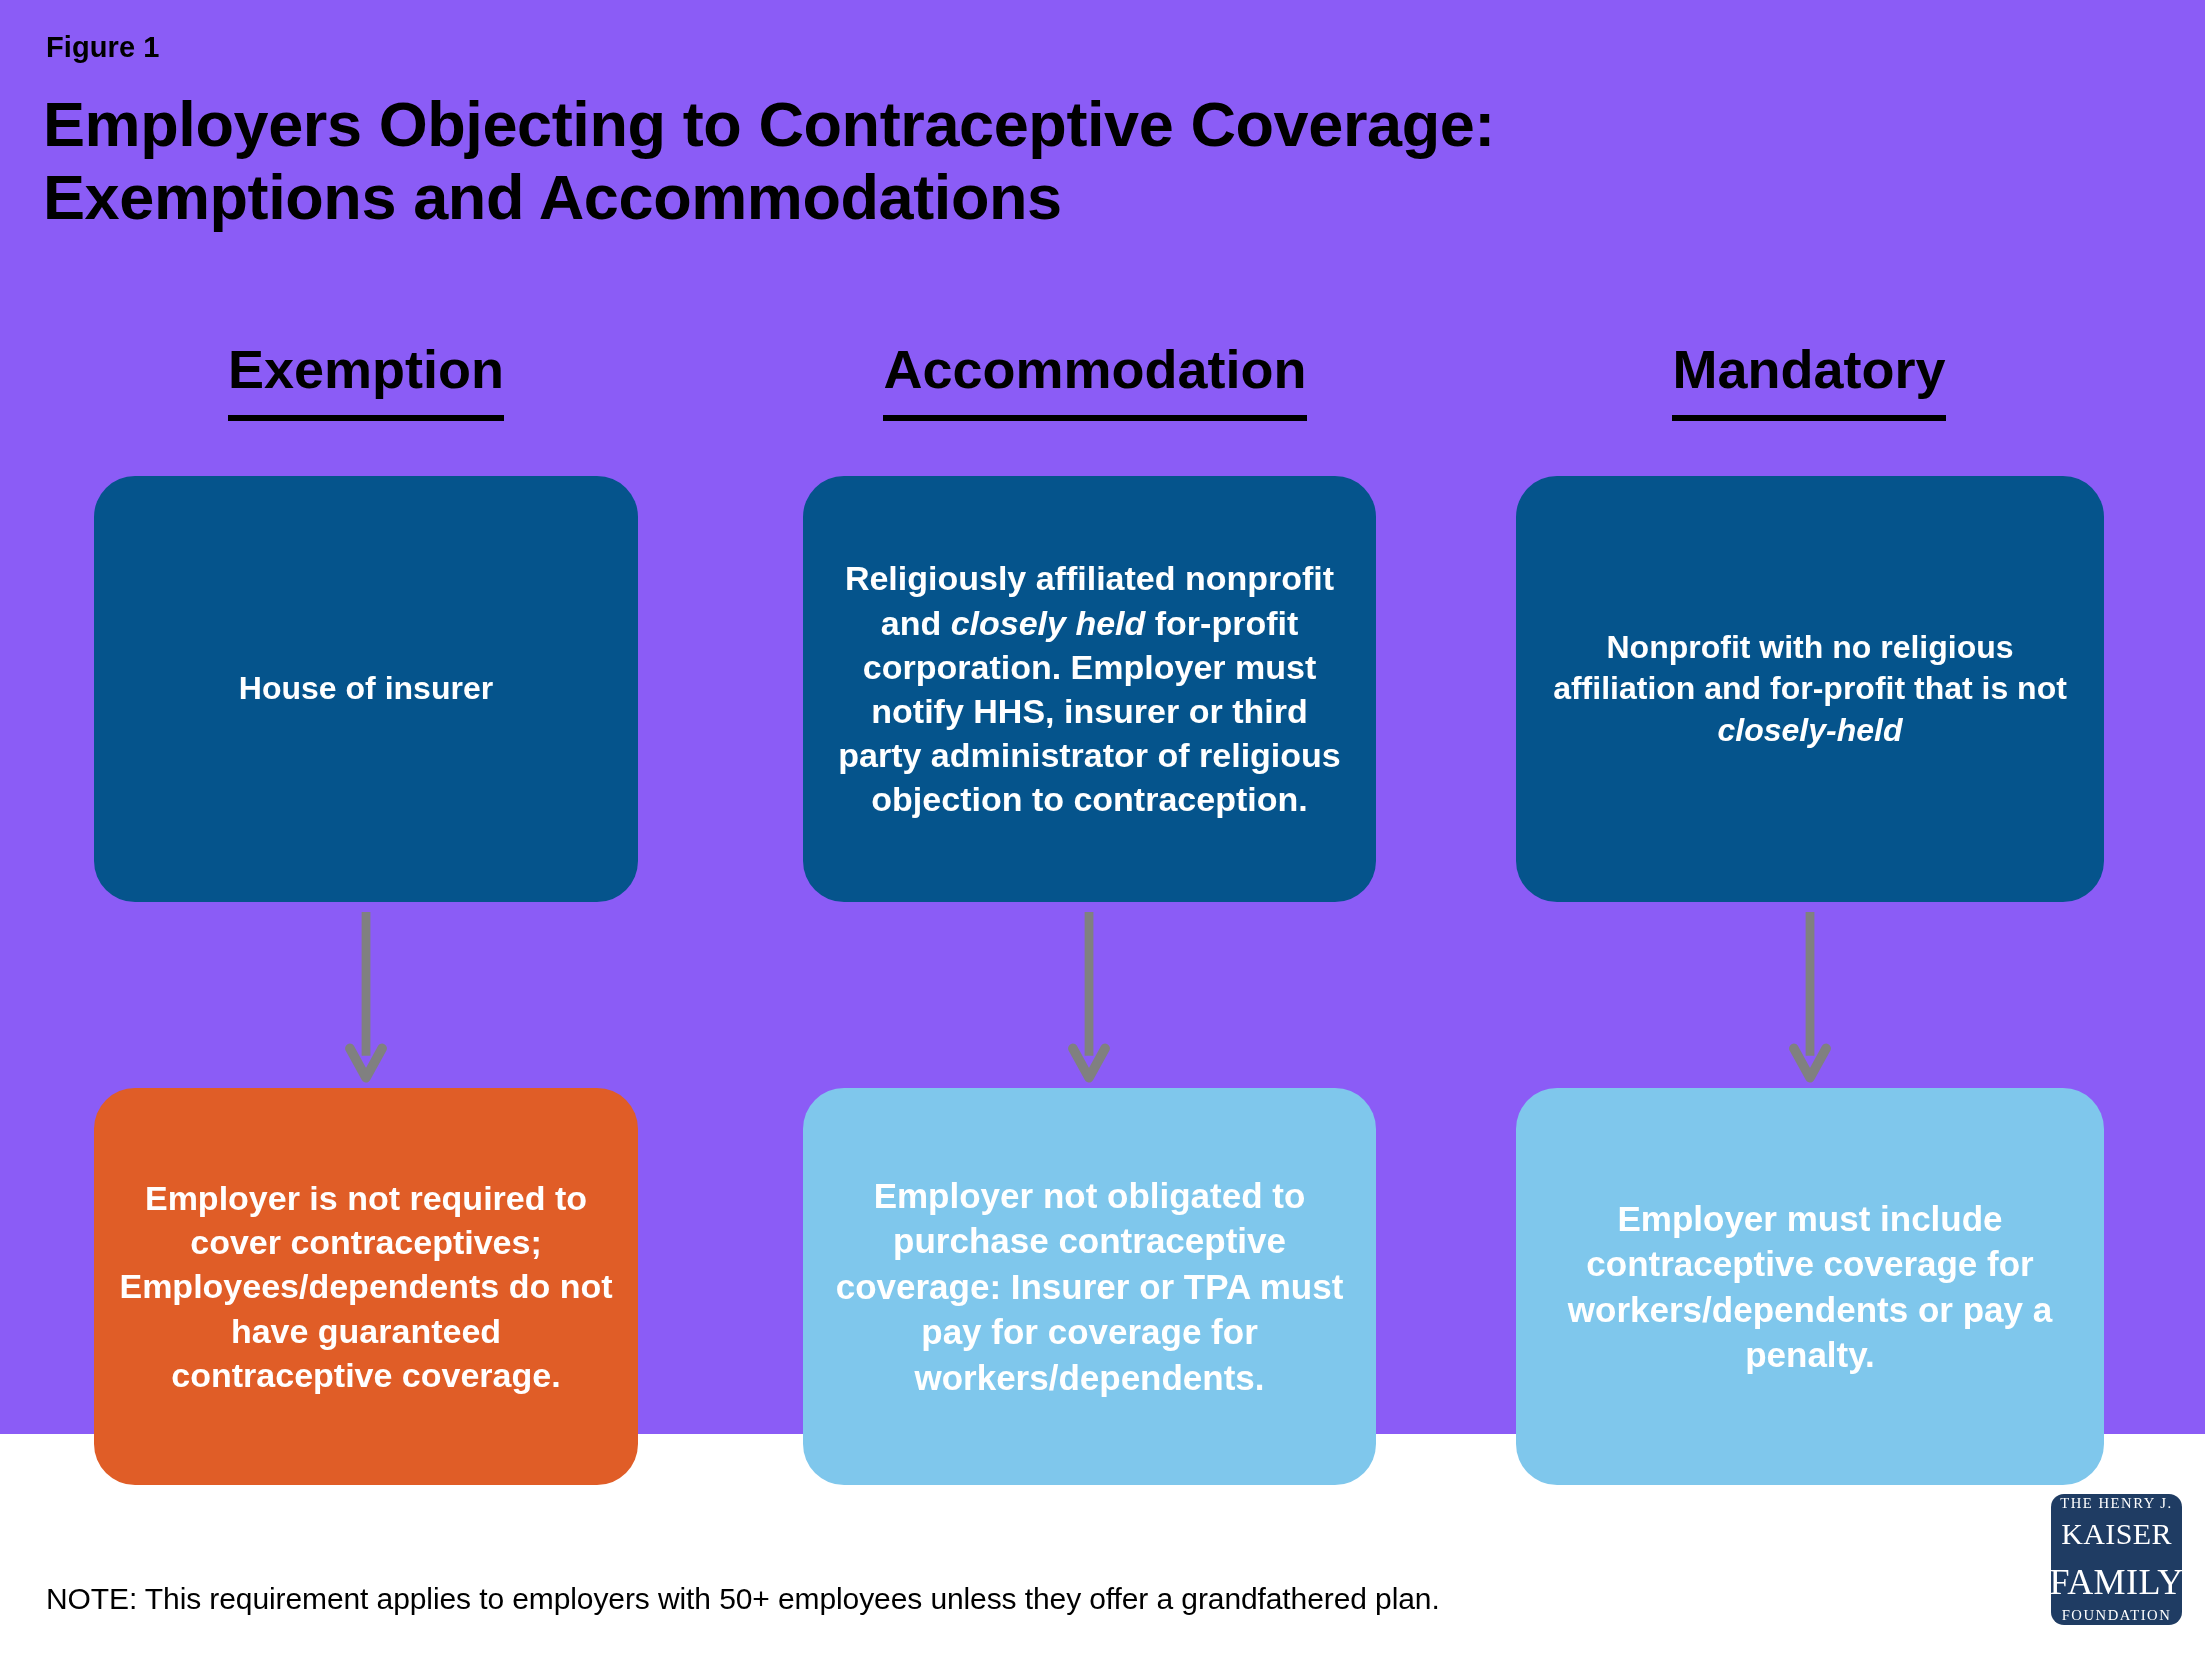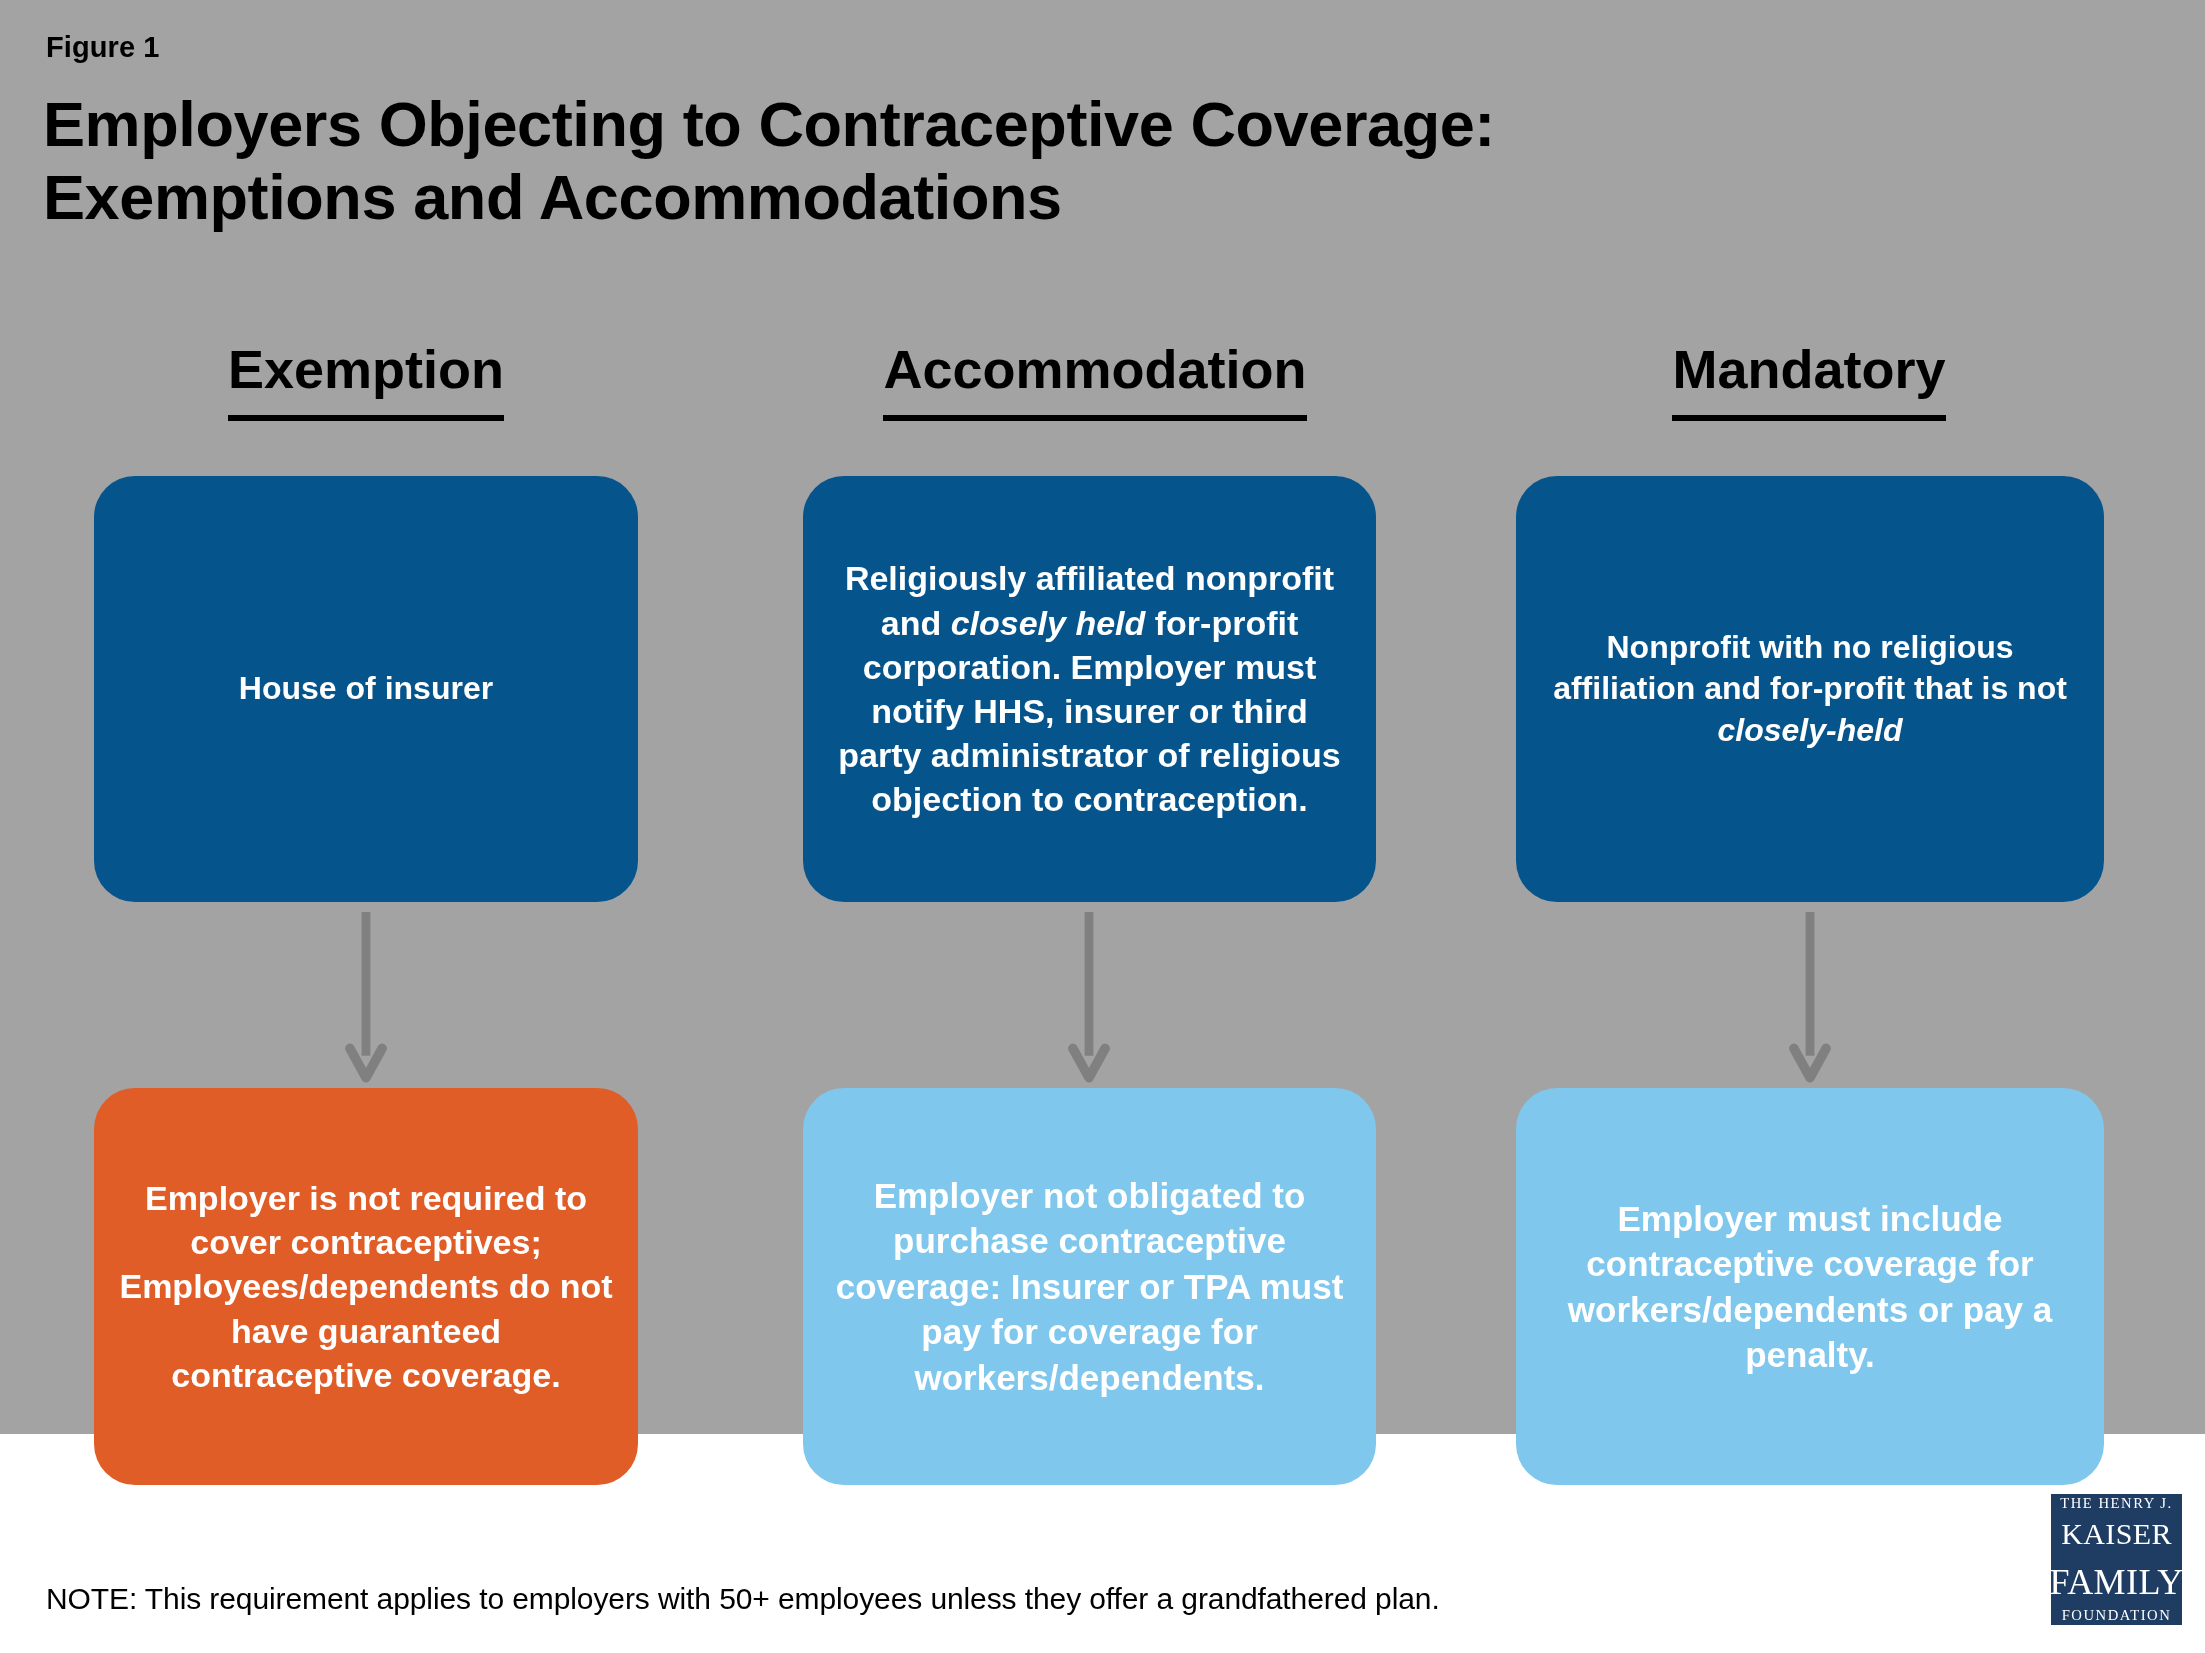--- a/index.html
+++ b/index.html
@@ -9,21 +9,21 @@
     height:1654px;
     background:#ffffff;
     font-family:"Liberation Sans", sans-serif;
     overflow:hidden;
   }
 
   #slide {
     position:relative;
     width:2205px;
     height:1434px;
-    background:#a3a3a3;
+    background:#8b5cf6;
   }
 
   
   .fig-label {
     position:absolute;
     left:46px;
     top:31px;
     font-size:29px;
     font-weight:bold;
     color:#000000;
@@ -136,20 +136,21 @@
     width:131px;
     height:131px;
     background:#1F3C63;
     color:#ffffff;
     font-family:"Liberation Serif", serif;
     display:flex;
     flex-direction:column;
     align-items:center;
     justify-content:center;
     padding:8.8px 5.9px;
+    border-radius:13px;
   }
   #kff-logo .l-the {
     font-size:14.7px;
     letter-spacing:1.5px;
     line-height:1;
     margin-bottom:2.2px;
   }
   #kff-logo .rule {
     width:86%;
     height:1.5px;

